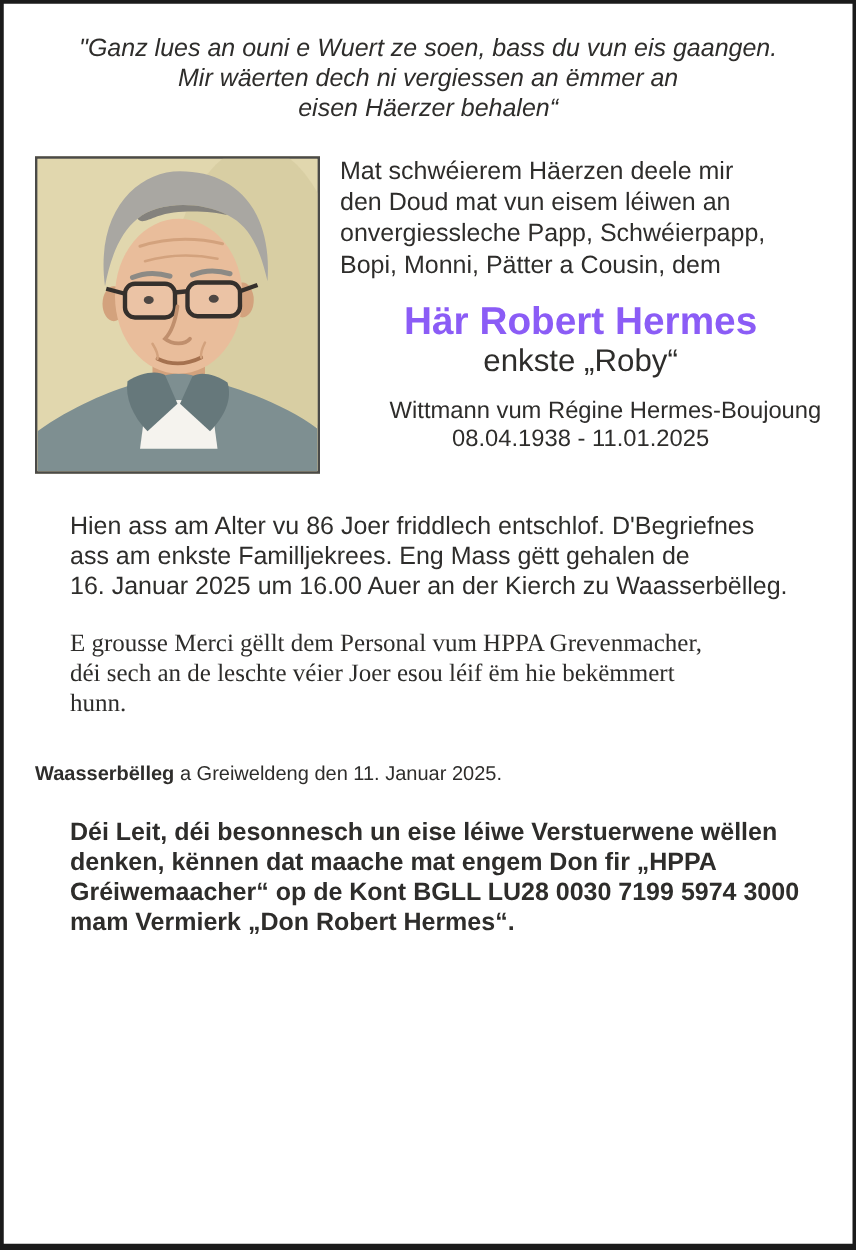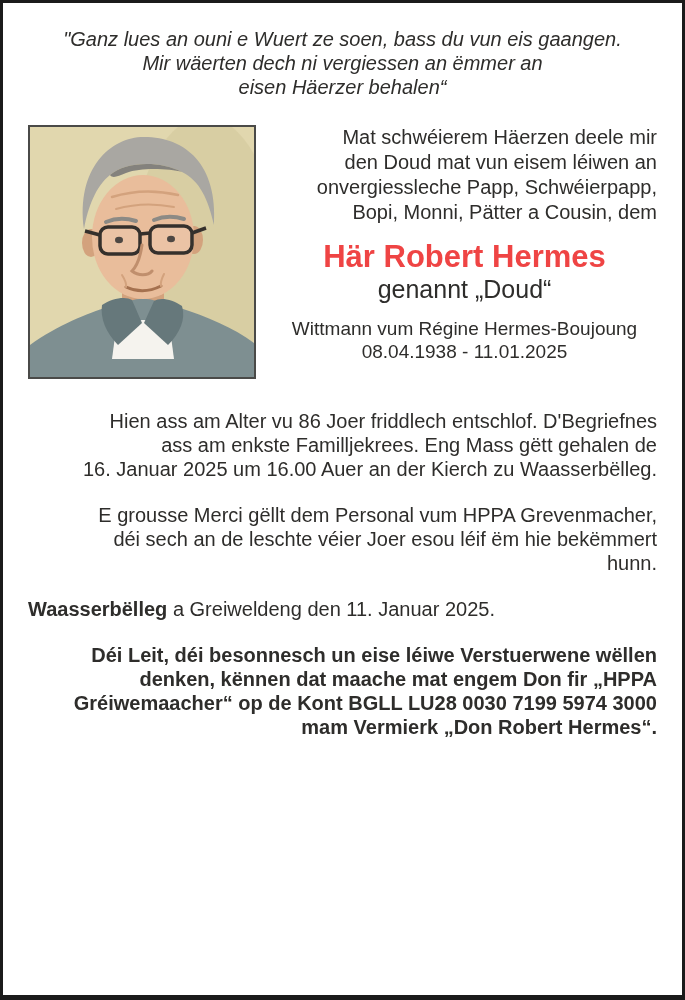--- a/index.html
+++ b/index.html
@@ -13,21 +13,21 @@
     position: relative;
     width: 685px;
     height: 1000px;
     box-sizing: border-box;
     border: 3px solid #1b1b1b;
     border-bottom-width: 5px;
     background: #ffffff;
     padding: 24px 25px 0 25px;
     overflow: hidden;
   }
-  .pre { white-space: pre-wrap; text-align: right; }
+  .pre { white-space: pre-wrap; }
 
   .quote {
     text-align: center;
     font-style: italic;
     font-size: 20px;
     line-height: 24px;
     font-weight: 500;
   }
 
   .top-row {
@@ -51,45 +51,46 @@
   .intro {
     font-size: 20px;
     line-height: 25px;
   }
   .name-block { text-align: center; }
   .deceased-name {
     margin-top: 15px;
     font-size: 31px;
     line-height: 34px;
     font-weight: 700;
-    color: #ef4444;
+    color: #8b5cf6;
   }
   .nickname {
     font-size: 25px;
     line-height: 30px;
   }
   .relation {
     margin-top: 13px;
     font-size: 19px;
     line-height: 23px;
+    text-align: right;
   }
   .dates {
     font-size: 19px;
     line-height: 23px;
   }
 
   .body-text {
     font-size: 20px;
     line-height: 24px;
     margin-left: 28px;
   }
   .announcement { margin-top: 30px; }
   .mourners { margin-top: 22px; line-height: 22px; }
-  .thanks { margin-top: 22px; }
-  .dateline { margin-top: 22px; font-size: 20px; line-height: 24px; }
+  .thanks { margin-top: 22px; font-family: Liberation Serif, serif; }
+  .dateline { margin-top: 33px; font-size: 16px; line-height: 24px; }
   .dateline .place { font-weight: 700; }
   .donation { margin-top: 22px; font-weight: bold; }
 </style>
 </head>
 <body>
 
 <div class="page">
 
   <div class="quote pre">"Ganz lues an ouni e Wuert ze soen, bass du vun eis gaangen.
 Mir wäerten dech ni vergiessen an ëmmer an
@@ -144,21 +145,21 @@
       </svg>
     </div>
 
     <div class="right-col">
       <div class="intro pre">Mat schwéierem Häerzen deele mir
 den Doud mat vun eisem léiwen an
 onvergiessleche Papp, Schwéierpapp,
 Bopi, Monni, Pätter a Cousin, dem</div>
       <div class="name-block">
         <div class="deceased-name">Här Robert Hermes</div>
-        <div class="nickname">genannt „Doud“</div>
+        <div class="nickname">enkste „Roby“</div>
         <div class="relation">Wittmann vum Régine Hermes-Boujoung</div>
         <div class="dates">08.04.1938 - 11.01.2025</div>
       </div>
     </div>
   </div>
 
   <div class="announcement body-text pre">Hien ass am Alter vu 86 Joer friddlech entschlof. D'Begriefnes
 ass am enkste Familljekrees. Eng Mass gëtt gehalen de
 16. Januar 2025 um 16.00 Auer an der Kierch zu Waasserbëlleg.</div>
 

